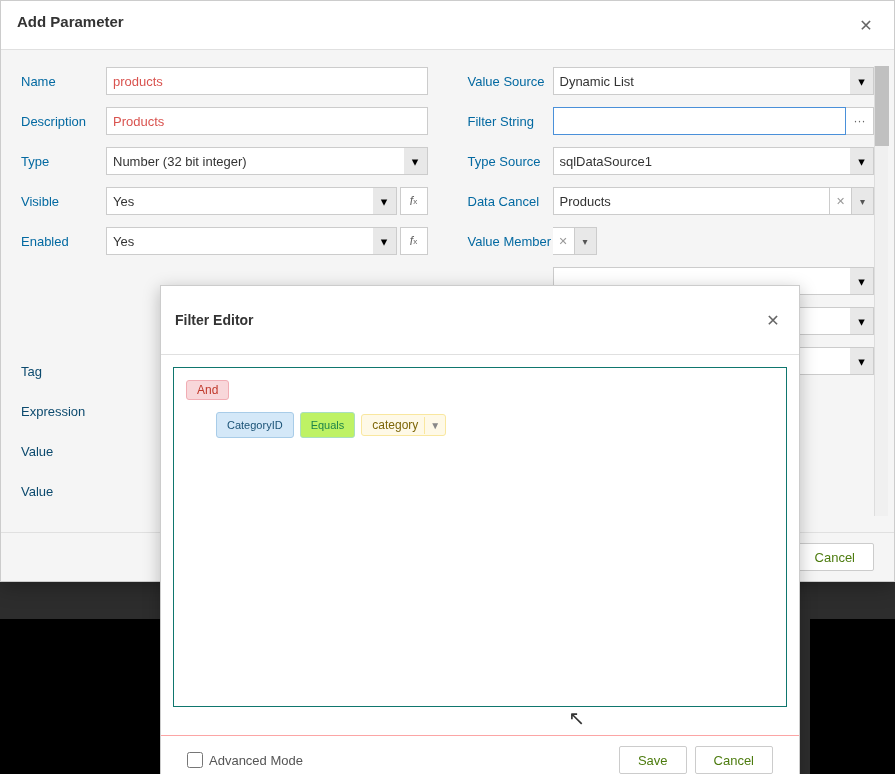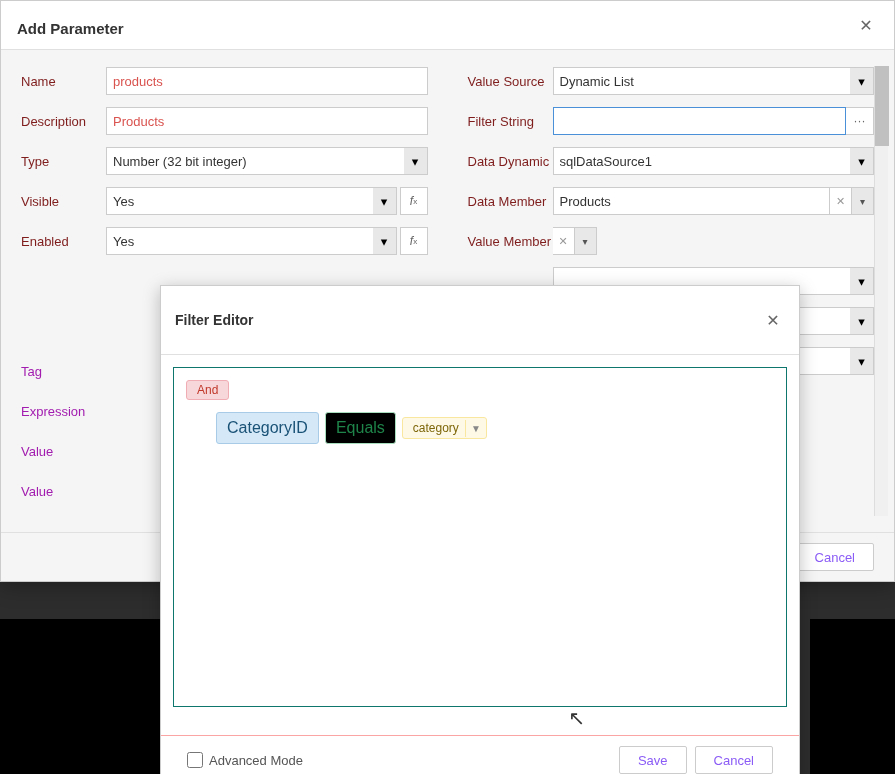--- a/index.html
+++ b/index.html
@@ -31,21 +31,21 @@
       background: #f5f5f5;
       border: 1px solid #ccc;
       box-shadow: 0 4px 20px rgba(0,0,0,0.3);
       z-index: 1;
     }
 
     .dialog-titlebar {
       background: #fff;
       padding: 12px 16px;
       display: flex;
-      align-items: flex-end;
+      align-items: flex-start;
       justify-content: space-between;
       border-bottom: 1px solid #e0e0e0;
     }
 
     .dialog-title {
       font-size: 15px;
       font-weight: 600;
       color: #333;
     }
 
@@ -77,21 +77,21 @@
 
     .form-row {
       display: flex;
       align-items: center;
       margin-bottom: 10px;
       min-height: 30px;
     }
 
     .form-label {
       width: 85px;
-      color: #7f1d1d;
+      color: #0369a1;
       font-size: 13px;
       flex-shrink: 0;
     }
 
     .form-control {
       flex: 1;
       height: 28px;
       border: 1px solid #ccc;
       background: #fff;
       padding: 0 6px;
@@ -222,21 +222,21 @@
       border-left: none;
       cursor: pointer;
       display: flex;
       align-items: center;
       justify-content: center;
       color: #555;
       font-size: 10px;
     }
 
     
-    .form-label.dimmed { color: #a21caf; }
+    .form-label.dimmed { color: #0c4a6e; }
 
     
     .scroll-area {
       position: absolute;
       right: 0;
       top: 80px;
       width: 14px;
       height: 500px;
       background: #f0f0f0;
       border-left: 1px solid #ddd;
@@ -260,21 +260,21 @@
       gap: 8px;
     }
 
     .btn {
       padding: 5px 18px;
       height: 28px;
       border: 1px solid #ccc;
       background: #fff;
       cursor: pointer;
       font-size: 13px;
-      color: #8b5cf6;
+      color: #4d7c0f;
       border-radius: 2px;
     }
 
     
     .filter-dialog {
       position: absolute;
       top: 285px;
       left: 160px;
       width: 640px;
       background: #fff;
@@ -328,32 +328,32 @@
       align-items: center;
       gap: 6px;
       margin-left: 30px;
       margin-top: 4px;
     }
 
     .filter-tag {
       display: inline-block;
       padding: 6px 10px;
       border-radius: 3px;
-      font-size: 16px;
+      font-size: 11px;
       border: 1px solid transparent;
     }
 
     .tag-field {
       background: #d4e8f8;
       border-color: #a8cce8;
       color: #1a5276;
     }
 
     .tag-op {
-      background: #000000;
+      background: #bef264;
       border-color: #a9dfbf;
       color: #1e8449;
     }
 
     .tag-dropdown {
       display: inline-flex;
       align-items: center;
       background: #fef9e7;
       border: 1px solid #f9e79f;
       border-radius: 3px;
@@ -531,31 +531,31 @@
 
           <div class="form-row">
             <span class="form-label">Filter String</span>
             <div class="input-with-actions">
               <input type="text" value="" style="">
               <button class="dots-btn">···</button>
             </div>
           </div>
 
           <div class="form-row">
-            <span class="form-label">Data Dynamic</span>
+            <span class="form-label">Type Source</span>
             <div class="select-wrapper" style="flex:1; display:flex;">
               <select class="form-select" style="flex:1;">
                 <option>sqlDataSource1</option>
               </select>
               <div class="select-arrow">▾</div>
             </div>
           </div>
 
           <div class="form-row">
-            <span class="form-label">Data Member</span>
+            <span class="form-label">Data Cancel</span>
             <div class="input-clear-wrapper">
               <input type="text" value="Products" style="">
               <button class="clear-btn">✕</button>
               <button class="clear-drop-btn">▾</button>
             </div>
           </div>
 
           <div class="form-row">
             <span class="form-label">Value Member</span>
             <div class="input-clear-wrapper">

